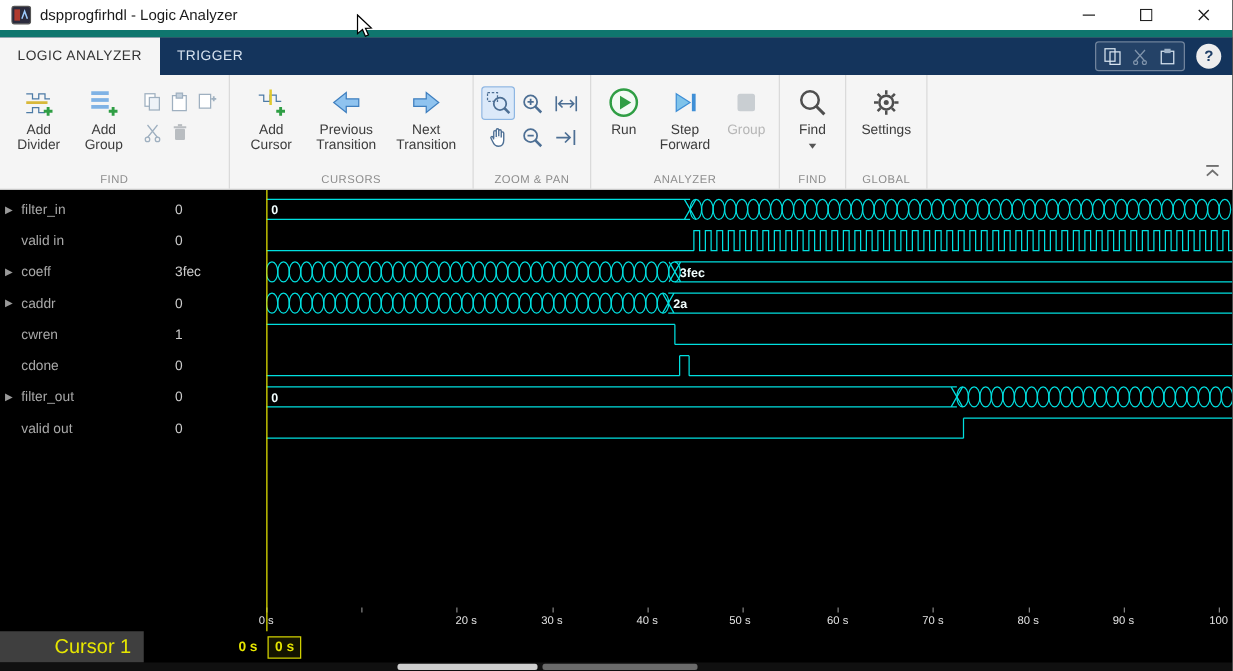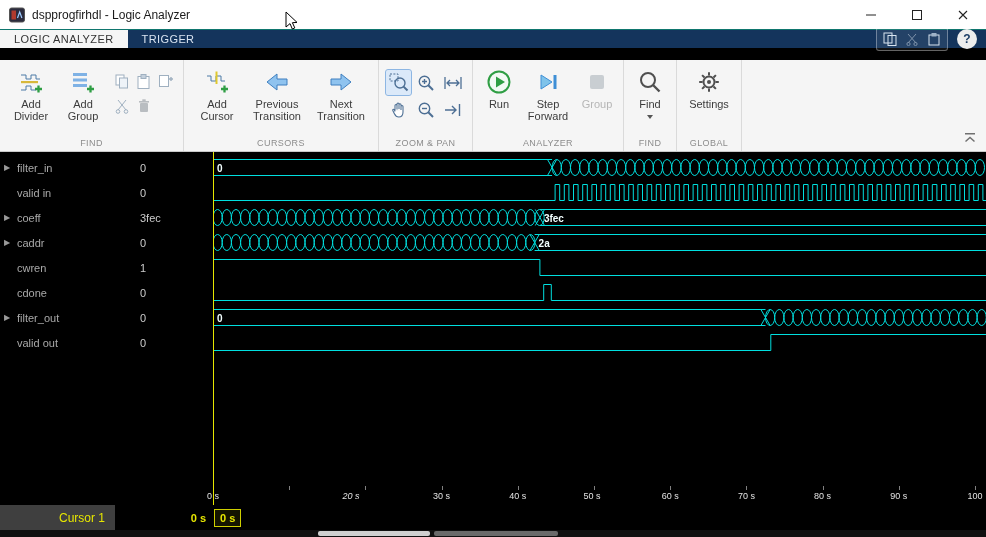--- a/index.html
+++ b/index.html
@@ -1,28 +1,28 @@
 <!DOCTYPE html>
 <html><head>
 <meta charset="utf-8">
 <style>
   html,body{margin:0;padding:0;background:#9a9a9a;}
   .window{position:relative;width:986px;height:537px;background:#000;overflow:hidden;
           font-family:"Liberation Sans",sans-serif;box-shadow:0 0 0 1px #6e6e6e;}
 
   
   .titlebar{position:absolute;top:0;left:0;right:0;height:30px;background:#ffffff;
-            display:flex;align-items:center;border-bottom:1px solid #0f766e;box-sizing:border-box;}
+            display:flex;align-items:center;border-bottom:6px solid #0f766e;box-sizing:border-box;}
   .app-icon{margin:0 7px 0 9px;display:flex;}
   .title{font-size:12px;color:#1a1a1a;}
   .win-controls{margin-left:auto;display:flex;height:100%;}
   .win-btn{width:46px;height:100%;display:flex;align-items:center;justify-content:center;}
 
   
-  .tabbar{position:absolute;top:30px;left:0;right:0;height:18px;background:#14345c;display:flex;align-items:stretch;}
+  .tabbar{position:absolute;top:30px;left:0;right:0;height:30px;background:#14345c;display:flex;align-items:stretch;}
   .tab{padding:0 14px;display:flex;align-items:center;font-size:11px;letter-spacing:.4px;color:#d9e4f1;}
   .tab.active{background:#f5f5f5;color:#333;}
   .tab-right{margin-left:auto;display:flex;align-items:center;gap:9px;padding-right:9px;}
   .qat{display:flex;align-items:center;height:22px;border:1px solid rgba(255,255,255,.35);
        border-radius:3px;background:rgba(255,255,255,.07);padding:0 2px;}
   .qat-btn{width:22px;height:20px;display:flex;align-items:center;justify-content:center;}
   .help-btn{width:20px;height:20px;border-radius:50%;background:#ededed;color:#1c3d66;
             font-weight:bold;font-size:12px;display:flex;align-items:center;justify-content:center;}
 
   
@@ -60,21 +60,21 @@
   .axis{position:absolute;left:0;right:0;bottom:0;height:20px;}
   .tick-mark{position:absolute;top:1px;width:1px;height:4px;background:#808080;}
   .tick-label{position:absolute;top:6px;transform:translateX(-50%);font-size:9px;color:#e2e2e2;white-space:nowrap;}
   .cursor-line{position:absolute;left:213px;top:152px;width:1px;height:353px;background:#e6e600;z-index:4;}
 
   
   .cursor-strip{position:absolute;top:505px;left:0;right:0;height:25px;background:#000;
                 display:flex;align-items:center;}
   .cursor-name-cell{width:115px;height:100%;background:#3f3f3f;display:flex;align-items:center;
                     justify-content:flex-end;padding-right:10px;box-sizing:border-box;
-                    font-size:12px;color:#e6e600;}
+                    font-size:16px;color:#e6e600;}
   .cursor-val{width:98px;text-align:right;padding-right:7px;box-sizing:border-box;font-size:11px;
               color:#e6e600;font-weight:bold;}
   .cursor-marker{margin-left:1px;border:1px solid #cfcf00;color:#e6e600;font-size:11px;font-weight:bold;
                  padding:0 5px;height:16px;line-height:16px;background:#141400;}
 
   
   .scrollbar{position:absolute;bottom:0;left:0;right:0;height:7px;background:#101010;}
   .scroll-thumb{position:absolute;left:318px;width:112px;top:1px;height:5px;background:#cfcfcf;border-radius:2px;}
   .scroll-thumb2{position:absolute;left:434px;width:124px;top:1px;height:5px;background:#6a6a6a;border-radius:2px;}
 
@@ -574,21 +574,21 @@
               <path d="M0 20.5H557.8M557.8 4.5V20.5M557.8 4.5H773.4" fill="none" stroke="#00dfdf" stroke-width="1"></path>
             </svg></div>
         </div>
       </div>
     <div class="axis" id="axis">
         <span class="tick-mark" style="left: 213px;"></span>
         <span class="tick-label" style="left: 213px;">0 s</span>
         <span class="tick-mark" style="left: 289.2px;"></span>
         <span class="tick-label" style="left: 282px; margin-top: 24px;">10 s</span>
         <span class="tick-mark" style="left: 365.4px;"></span>
-        <span class="tick-label" style="left: 351px; font-style: italic;">20 s</span>
+        <span class="tick-label" style="left: 373px;">20 s</span>
         <span class="tick-mark" style="left: 441.6px;"></span>
         <span class="tick-label" style="left: 441.6px;">30 s</span>
         <span class="tick-mark" style="left: 517.8px;"></span>
         <span class="tick-label" style="left: 517.8px;">40 s</span>
         <span class="tick-mark" style="left: 594px;"></span>
         <span class="tick-label" style="left: 592px;">50 s</span>
         <span class="tick-mark" style="left: 670.2px;"></span>
         <span class="tick-label" style="left: 670.2px;">60 s</span>
         <span class="tick-mark" style="left: 746.4px;"></span>
         <span class="tick-label" style="left: 746.4px;">70 s</span>

